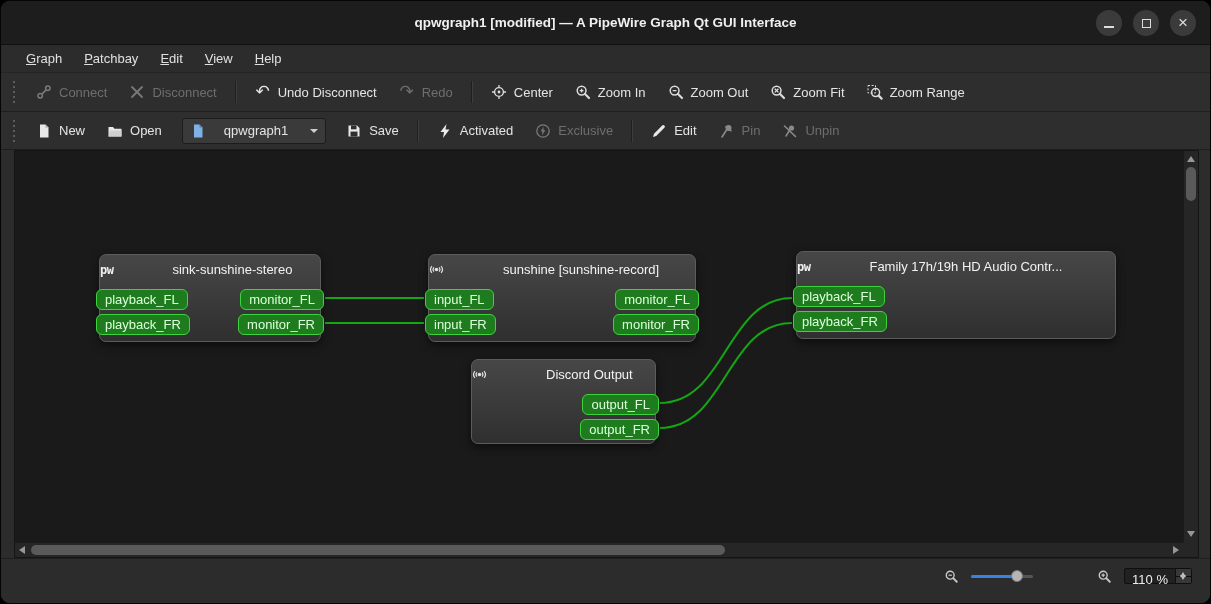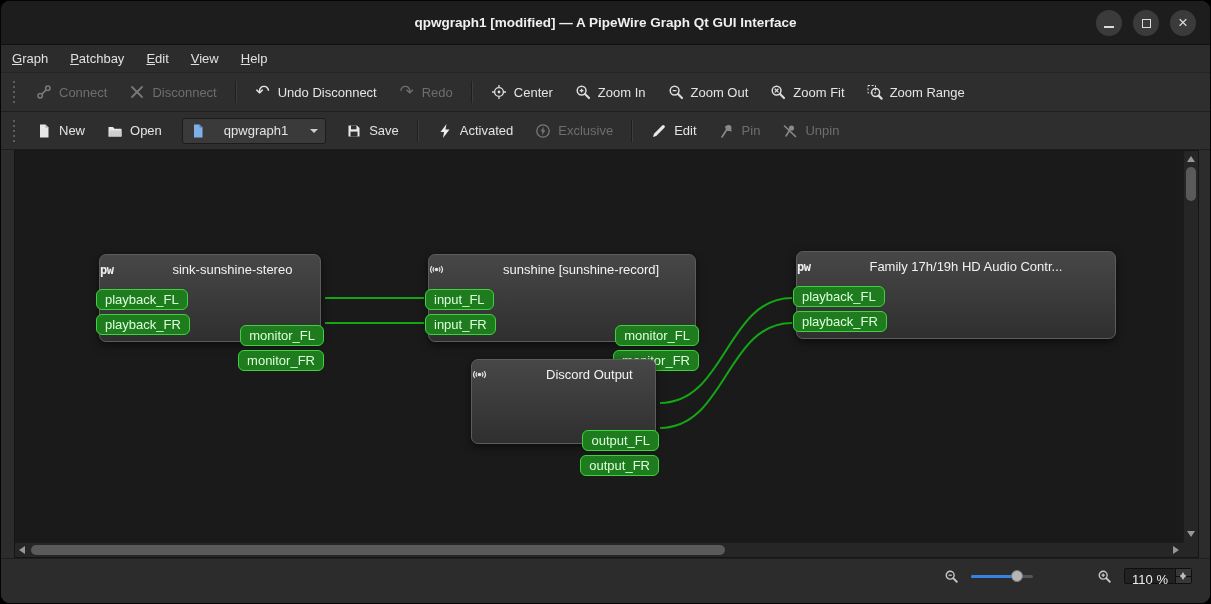--- a/index.html
+++ b/index.html
@@ -9,21 +9,21 @@
   
   .titlebar { height: 44px; background: #1d1d1d; display: flex; align-items: center; justify-content: center; position: relative; border-bottom: 1px solid #101010; }
   .title { color: #f0f0f0; font-weight: bold; font-size: 13.5px; }
   .win-controls { position: absolute; right: 14px; top: 9px; display: flex; gap: 11px; }
   .wbtn { width: 26px; height: 26px; border-radius: 50%; background: #3b3b3b; display: flex; align-items: center; justify-content: center; color: #dcdcdc; }
   .sym-min { width: 10px; height: 2px; background: #dcdcdc; display: block; margin-top: 7px; }
   .sym-max { width: 9px; height: 9px; border: 1.5px solid #dcdcdc; display: block; }
   .sym-close::before { content: "×"; font-size: 17px; line-height: 1; color: #dcdcdc; }
 
   
-  .menubar { height: 28px; background: #2c2c2c; display: flex; align-items: center; border-bottom: 1px solid #242424; }
+  .menubar { height: 28px; background: #2c2c2c; display: flex; align-items: center; padding-left: 14px; border-bottom: 1px solid #242424; }
   .menu-item { display: inline-block; padding: 5px 11px; color: #e0e0e0; font-size: 13px; }
   .menu-item::first-letter { text-decoration: underline; }
 
   
   .toolbar { height: 39px; background: #2e2e2e; display: flex; align-items: center; border-bottom: 1px solid #1e1e1e; padding: 0 6px; }
   .toolbar.second { height: 38px; }
   .tb-handle { width: 4px; height: 22px; margin: 0 9px 0 5px; background-image: repeating-linear-gradient(to bottom, #5d5d5d 0 2px, transparent 2px 5px); background-size: 2px 100%; background-repeat: no-repeat; background-position: center; }
   .tb-sep { width: 0; height: 22px; border-left: 1px solid #1f1f1f; border-right: 1px solid #3d3d3d; margin: 0 7px; }
   .tb-item { display: flex; align-items: center; gap: 7px; padding: 0 11px; height: 30px; color: #e4e4e4; font-size: 13px; border-radius: 3px; white-space: nowrap; }
   .tb-item.disabled { color: #6e6e6e; }
@@ -39,21 +39,21 @@
   #wires { position: absolute; left: 0; top: 0; width: 100%; height: 100%; }
   .wire { fill: none; stroke-width: 2; }
 
   .gnode { position: absolute; background: linear-gradient(#474747, #2f2f2f); border: 1px solid #5c5c5c; border-radius: 7px; box-shadow: 0 3px 9px rgba(0,0,0,.55); }
   .gnode-head { display: flex; align-items: center; gap: 11px; padding: 7px 0 4px; }
   .gnode-title { color: #f2f2f2; font-weight: normal; font-size: 13px; white-space: nowrap; overflow: hidden; text-overflow: ellipsis; margin-left: 48px; }
   .pwglyph { color: #f0f0f0; font-weight: bold; font-size: 12px; font-family: "DejaVu Sans Mono", monospace; letter-spacing: -0.5px; flex: none; }
   .gicon { display: inline-flex; align-items: center; flex: none; }
   .gport { position: absolute; height: 21px; line-height: 19px; padding: 0 8px; font-size: 13px; border-radius: 6px; white-space: nowrap; border: 1.5px solid; }
   .gport.in { left: -4px; }
-  .gport.out { right: -4px; margin-top: 36px; }
+  .gport.out { right: -4px; }
 
   
   .vscroll { position: relative; background: #262626; border-left: 1px solid #1b1b1b; }
   .hscroll { position: relative; background: #262626; border-top: 1px solid #1b1b1b; }
   .vthumb { position: absolute; left: 2px; right: 2px; top: 16px; height: 34px; background: #5a5a5a; border-radius: 5px; }
   .hthumb { position: absolute; top: 2px; bottom: 2px; left: 16px; width: 694px; background: #5a5a5a; border-radius: 5px; }
   .tri { position: absolute; width: 0; height: 0; border: 4px solid transparent; }
   .tri-up { left: 3px; top: 5px; border-bottom: 6px solid #979797; border-top: none; }
   .tri-down { left: 3px; bottom: 5px; border-top: 6px solid #979797; border-bottom: none; }
   .tri-left { left: 4px; top: 3px; border-right: 6px solid #979797; border-left: none; }

